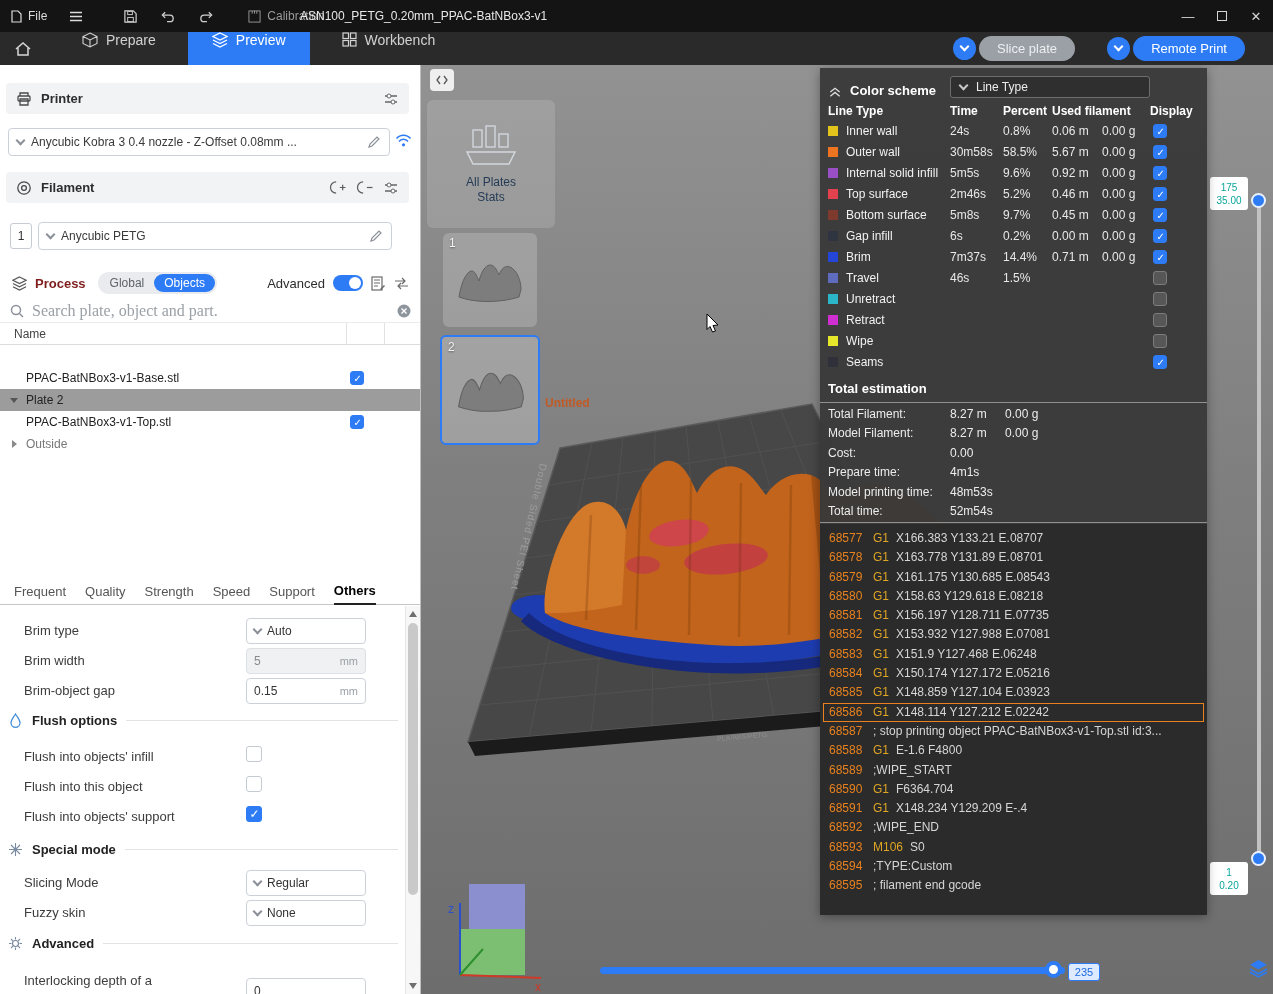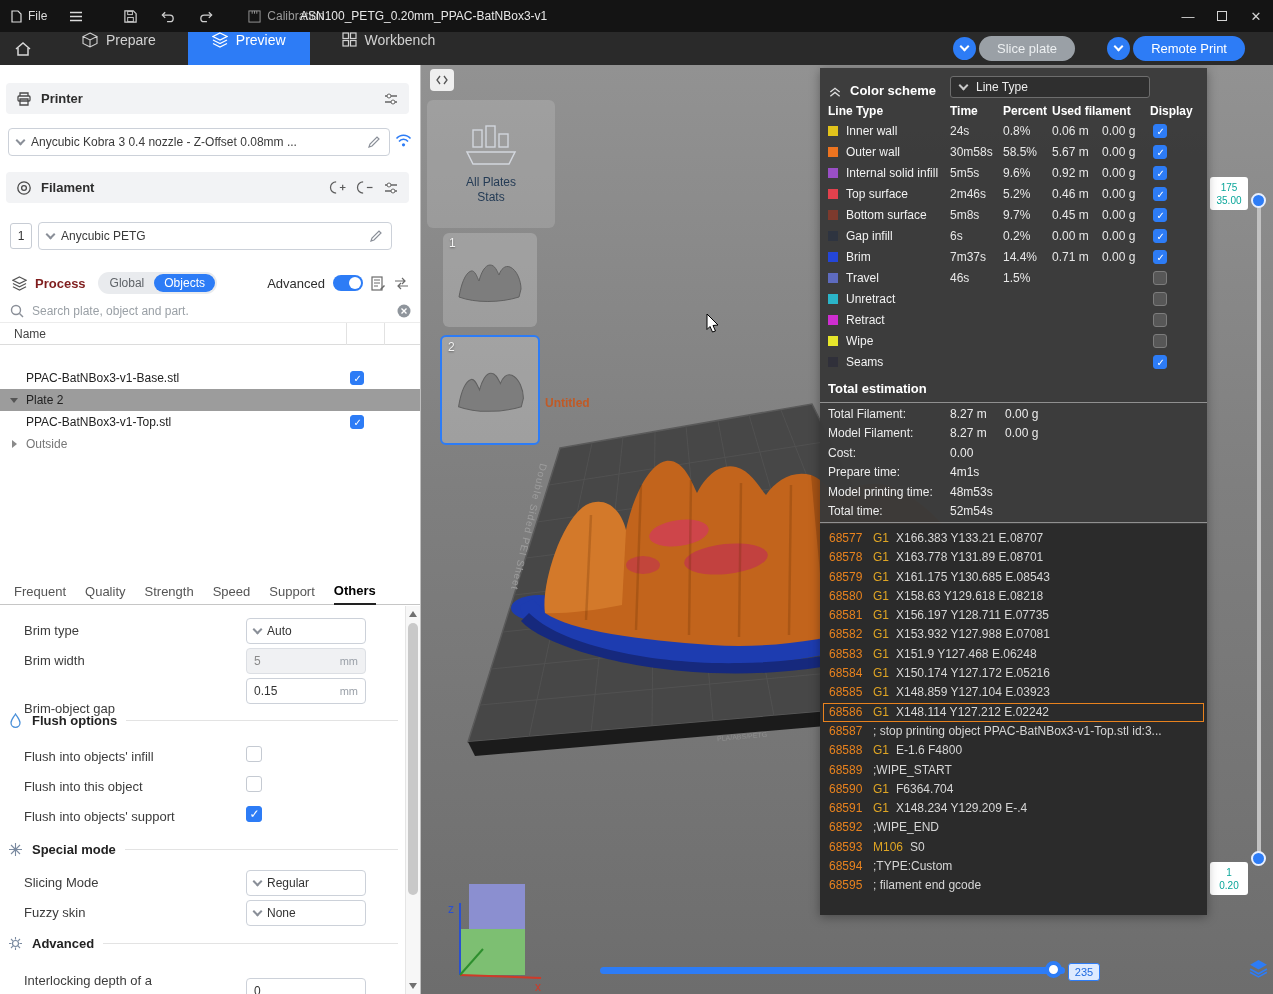--- a/index.html
+++ b/index.html
@@ -37,21 +37,21 @@
 .selectbox .txt{white-space:nowrap;overflow:hidden}
 .idxbox{position:absolute;width:22px;height:26px;border:1px solid #c7ccd4;border-radius:3px;display:flex;align-items:center;justify-content:center;font-size:12px;color:#333;background:#fff}
 .proc-row{position:absolute;left:0;top:203px;width:421px;height:30px;display:flex;align-items:center;gap:8px;padding:0 12px}
 .proc-title{font-size:13px;font-weight:bold;color:#7f1d1d}
 .seg{display:flex;align-items:center;background:#e9ebee;border-radius:12px;height:22px;padding:2px;margin-left:4px}
 .seg-opt{font-size:12px;color:#5f6368;padding:0 10px;line-height:18px;border-radius:10px}
 .seg-opt.on{background:#2d7cf6;color:#fff}
 .switch{width:30px;height:16px;border-radius:8px;background:#2d7cf6;position:relative;flex:none}
 .switch::after{content:"";position:absolute;right:2px;top:2px;width:12px;height:12px;border-radius:50%;background:#fff}
 .searchrow{position:absolute;left:0;top:235px;width:421px;height:23px;display:flex;align-items:center;gap:8px;padding:0 10px;border-bottom:1px solid #ececec}
-.searchrow input{flex:1;border:none;outline:none;font-size:12px;color:#c2410c;font-family:Liberation Sans, sans-serif}
+.searchrow input{flex:1;border:none;outline:none;font-size:16px;color:#c2410c;font-family:Liberation Serif, serif}
 .searchrow input::placeholder{color:#9aa0a6}
 .tree-head{position:absolute;left:0;top:258px;width:493px;height:22px;line-height:22px;padding-left:14px;color:#444;border-bottom:1px solid #dcdcdc}
 .col-sep{position:absolute;top:0;width:1px;height:22px;background:#e2e2e2}
 .tree-row{position:absolute;left:0;width:421px;height:22px;line-height:22px;color:#222}
 .tree-row.checked{background:#9c9c9c}
 .tr-label{position:absolute;left:26px;white-space:nowrap}
 .tr-label.dim{color:#777}
 .tri{position:absolute;left:10px;top:9px;width:0;height:0;border-left:4px solid transparent;border-right:4px solid transparent;border-top:5px solid #555}
 .tri.right{left:12px;top:7px;border-top:4px solid transparent;border-bottom:4px solid transparent;border-left:5px solid #8a8a8a;border-right:none}
 .cb{width:16px;height:16px;border:1px solid #c5cad2;border-radius:3px;background:#fff;position:relative;flex:none}
@@ -389,21 +389,21 @@
       <span class="fr-label" style="top:18px">Brim type</span>
       <div class="ctrl" style="top:13px">
         <span class="caret"></span>
         <span>Auto</span>
       </div>
       <span class="fr-label" style="top:48px">Brim width</span>
       <div class="ctrl disabled" style="top:43px">
         <span>5</span>
         <span class="unit">mm</span>
       </div>
-      <span class="fr-label" style="top:96px">Brim-object gap</span>
+      <span class="fr-label" style="top:78px">Brim-object gap</span>
       <div class="ctrl" style="top:73px">
         <span>0.15</span>
         <span class="unit">mm</span>
       </div>
 
       <div class="sec-head" style="top:108px">
         <span>
             <svg width="15" height="15" viewBox="0 0 15 15">
               <path d="M7.5 1 C10 5 12 7 12 9.8 a4.5 4.5 0 0 1 -9 0 C3 7 5 5 7.5 1 Z" fill="none" stroke="#4a90d9" stroke-width="1.3"></path>
             </svg>

